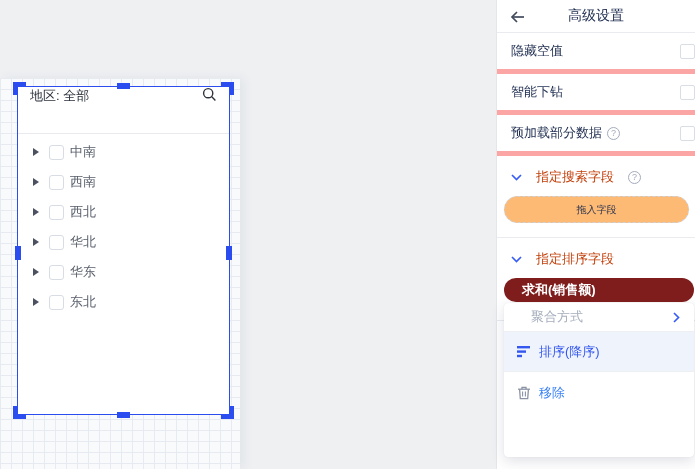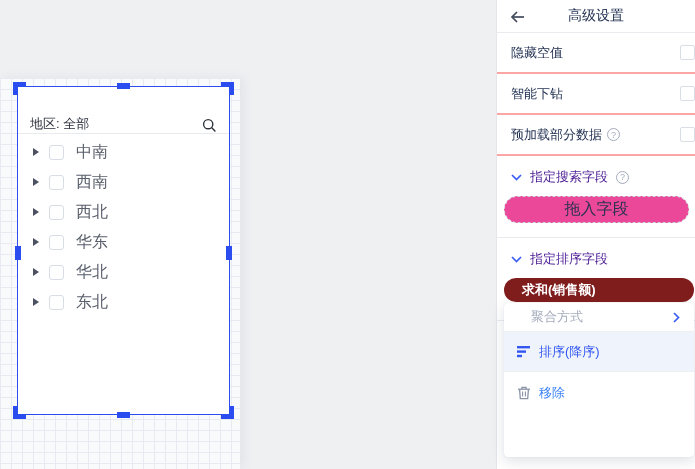--- a/index.html
+++ b/index.html
@@ -12,30 +12,30 @@
   .grid-sheet { position:absolute; left:0; top:78px; width:240px; height:391px;
     background-color:#f9fafc;
     background-image:
       linear-gradient(to right,#e7eaf1 1px,transparent 1px),
       linear-gradient(to bottom,#e7eaf1 1px,transparent 1px);
     background-size:11px 11px;
     box-shadow:4px 0 10px rgba(70,80,110,.07); }
 
   .widget { position:absolute; left:17px; top:86px; width:213px; height:329px;
     background:#fff; border:1px solid #2b4df0; }
-  .widget-header { height:47px; display:flex; align-items:flex-end; justify-content:space-between;
+  .widget-header { height:47px; display:flex; align-items:flex-start; justify-content:space-between;
     padding:0 12px; border-bottom:1px solid #e8eaee; }
   .widget-title { font-size:13px; color:#2b303b; }
   .tree { padding-top:3px; }
   .tree-item { height:30px; display:flex; align-items:center; padding-left:15px; }
   .caret { width:0; height:0; border-left:6px solid #4b5160; border-top:4px solid transparent;
     border-bottom:4px solid transparent; }
   .tree-checkbox { width:15px; height:15px; border:1px solid #d8dce4; border-radius:3px;
     background:#fff; margin-left:10px; }
-  .tree-label { margin-left:12px; font-size:16px; color:#5a606c; }
+  .tree-label { margin-left:6px; font-size:13px; color:#5a606c; }
 
   
   .handle { position:absolute; z-index:3; }
   .corner { width:13px; height:13px; border:0 solid #2b4df0; }
   .c-tl { left:13px; top:82px; border-top-width:4px; border-left-width:4px; }
   .c-tr { left:221px; top:82px; border-top-width:4px; border-right-width:4px; }
   .c-bl { left:13px; top:406px; border-bottom-width:4px; border-left-width:4px; }
   .c-br { left:221px; top:406px; border-bottom-width:4px; border-right-width:4px; }
   .mid { background:#2b4df0; }
   .m-top { left:117px; top:83px; width:13px; height:6px; }
@@ -45,34 +45,34 @@
 
   
   .panel { position:absolute; left:496px; top:0; width:199px; height:469px; background:#fff;
     border-left:1px solid #e4e6ea; }
   .panel-header { position:relative; height:33px; border-bottom:1px solid #e9ebef;
     display:flex; align-items:center; }
   .back-btn { position:absolute; left:12px; top:8px; width:18px; height:18px; cursor:pointer; }
   .panel-title { position:absolute; left:0; right:0; text-align:center; font-size:14px;
     color:#1d2c4e; }
   .toggle-row { height:41px; display:flex; align-items:center; justify-content:space-between;
-    padding:0 0 0 14px; border-bottom:2px solid #fca5a5; }
+    padding:0 0 0 14px; border-bottom:5px solid #fca5a5; }
   .row-label { font-size:13px; color:#1d2c4e; display:flex; align-items:center; gap:5px; }
   .checkbox { width:15px; height:15px; border:1px solid #d9dde5; border-radius:2px; background:#fff; }
 
   .q-icon { display:inline-flex; width:13px; height:13px; border:1px solid #a3abbb;
     border-radius:50%; color:#a3abbb; font-size:9px; align-items:center; justify-content:center; }
   .q-icon::before { content:"?"; }
 
   .section { padding:12px 6px 0 14px; }
   .section.bordered { height:82px; border-bottom:1px solid #e9ebef; padding-bottom:0; }
-  .section-head { display:flex; align-items:center; gap:8px; font-size:13px; color:#4c1d95; }
+  .section-head { display:flex; align-items:center; gap:14px; font-size:13px; color:#c2410c; }
   .drop-zone { margin:10px 1px 0 -7px; width:185px; height:27px; border:1px dashed #ccd1da;
     border-radius:14px; display:flex; align-items:center; justify-content:center;
-    font-size:16px; color:#2a3350; background:#ec4899; }
+    font-size:10px; color:#2a3350; background:#fdba74; }
 
   .field-pill { position:absolute; left:7px; top:278px; width:190px; height:24px; z-index:6;
     background:#7f1d1d; border-radius:12px; display:flex; align-items:center;
     padding-left:18px; font-size:13px; font-weight:bold; color:#fff; }
 
   .hidden-divider { position:absolute; left:0; top:320px; width:199px; height:1px; background:#e9ebef; }
 
   .menu { position:absolute; left:7px; top:303px; width:190px; height:154px; z-index:5;
     background:#fff; border-radius:4px;
     box-shadow:0 0 1px rgba(40,50,80,.15), 0 4px 14px rgba(40,50,80,.15); }
@@ -115,26 +115,26 @@
           <span class="tree-label">西南</span>
         </div>
         <div class="tree-item">
           <span class="caret"></span>
           <span class="tree-checkbox"></span>
           <span class="tree-label">西北</span>
         </div>
         <div class="tree-item">
           <span class="caret"></span>
           <span class="tree-checkbox"></span>
+          <span class="tree-label">华北</span>
+        </div>
+        <div class="tree-item">
+          <span class="caret"></span>
+          <span class="tree-checkbox"></span>
           <span class="tree-label">华东</span>
-        </div>
-        <div class="tree-item">
-          <span class="caret"></span>
-          <span class="tree-checkbox"></span>
-          <span class="tree-label">华北</span>
         </div>
         <div class="tree-item">
           <span class="caret"></span>
           <span class="tree-checkbox"></span>
           <span class="tree-label">东北</span>
         </div>
       </div>
     </div>
 
     <div class="handle corner c-tl"></div>

